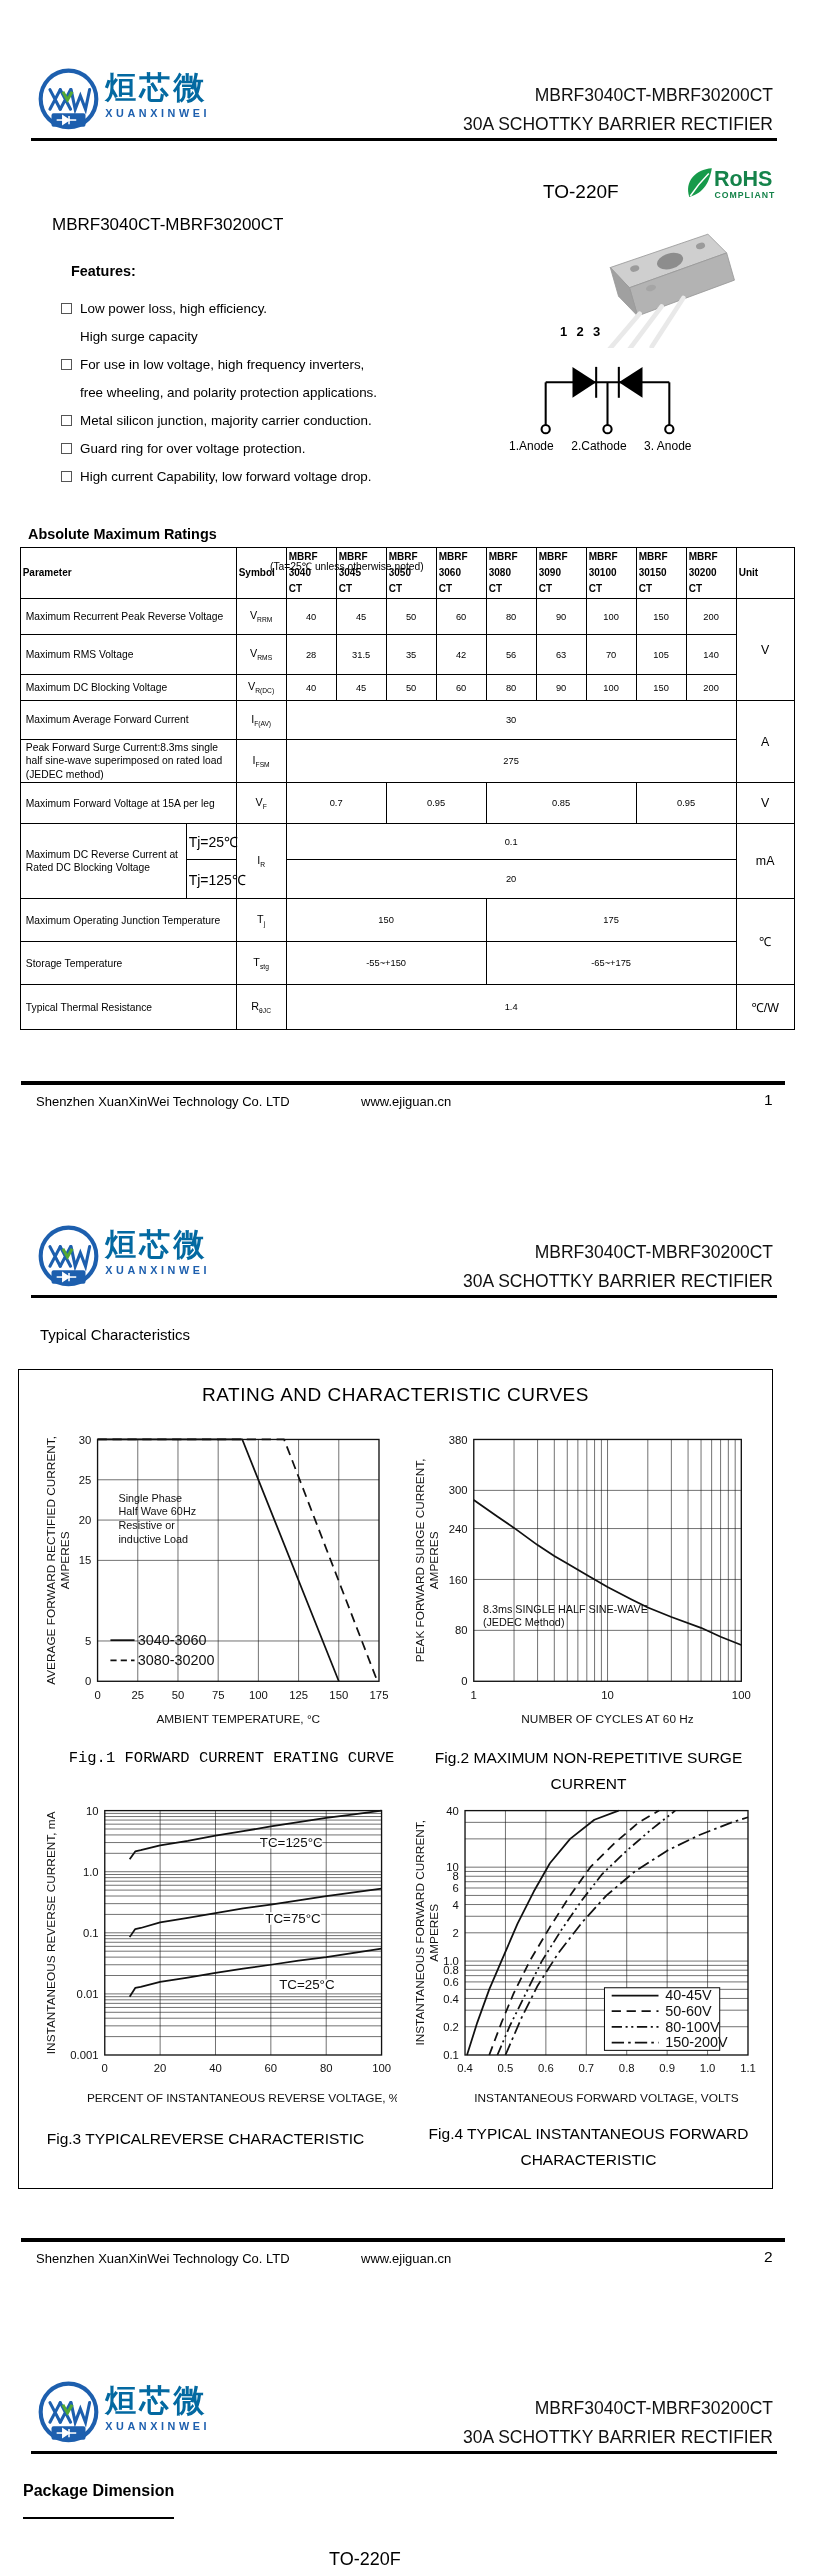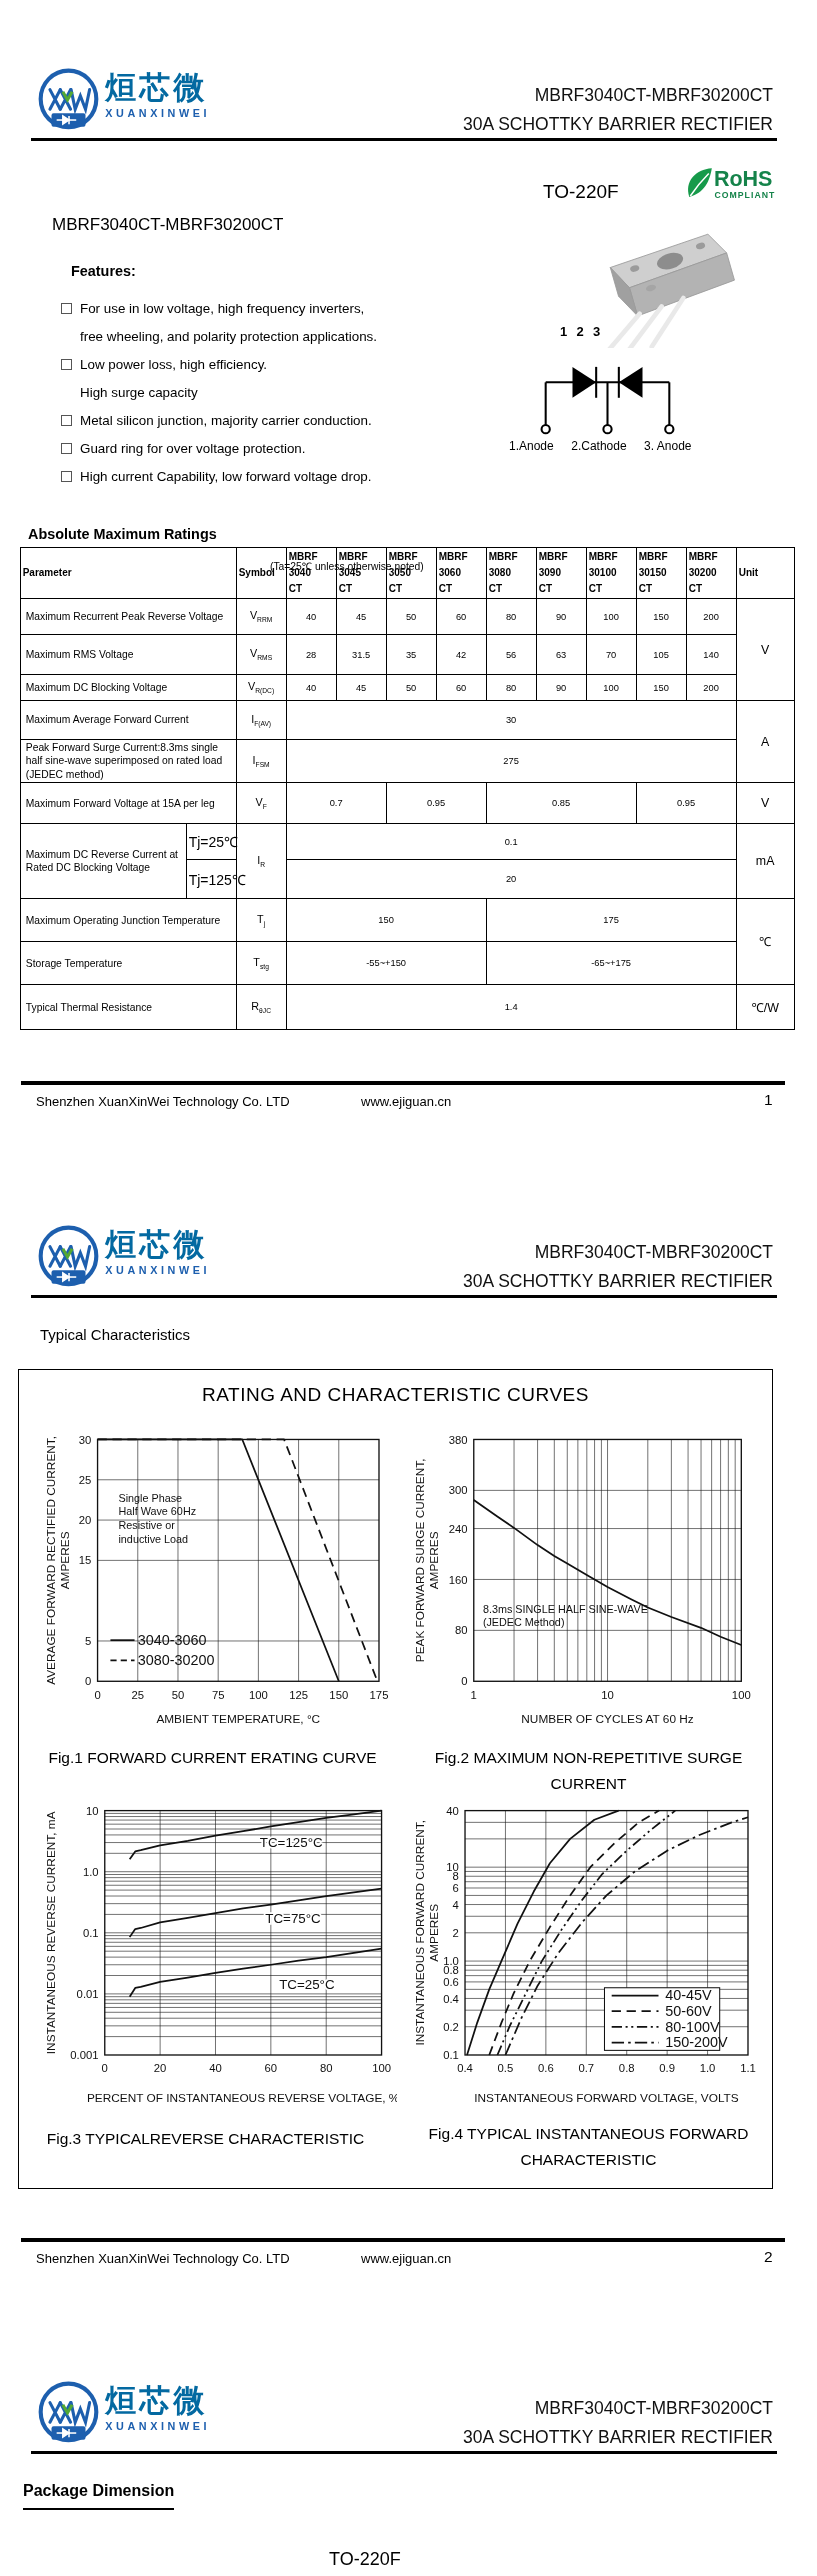--- a/index.html
+++ b/index.html
@@ -50,31 +50,31 @@
   .amr-table td.unit{font-size:12.4px;text-align:center;}
 
   
   .tc-title{position:absolute;left:40px;top:169px;font-size:15px;}
   .curves-box{position:absolute;left:18px;top:212px;width:753px;height:818px;border:1px solid #000;}
   .curves-title{position:absolute;left:0;top:14.4px;width:100%;text-align:center;font-size:19px;letter-spacing:0.5px;}
   .figmount{position:absolute;}
   #fig1{left:23px;top:58px;} #fig2{left:392px;top:58px;}
   #fig3{left:23px;top:429px;} #fig4{left:392px;top:429px;}
   .cap{position:absolute;width:355px;text-align:center;font-size:15.5px;line-height:26px;}
-  #cap-fig1{left:16px;top:375px;} #cap-fig2{left:392px;top:375px;}
+  #cap-fig1{left:35px;top:375px;font-family:Liberation Mono, monospace;} #cap-fig2{left:392px;top:375px;}
   #cap-fig3{left:9px;top:756px;} #cap-fig4{left:392px;top:751px;}
   .ctick{font-size:22px;fill:#111;}
   .caxl{font-size:23px;fill:#111;}
   .cann{font-size:21px;fill:#111;}
   .clab{font-size:26px;fill:#111;paint-order:stroke;stroke:#fff;stroke-width:7px;}
   .cleg{font-size:28px;fill:#111;}
 
   
   .pkgdim-title{position:absolute;left:23px;top:169px;font-size:16px;font-weight:bold;
-                border-bottom:2.1px solid #000;padding-bottom:8px;}
+                border-bottom:2.1px solid #000;padding-bottom:17px;}
   .to220f3{position:absolute;left:329px;top:236px;font-size:18px;}
 </style>
 </head>
 <body>
 
 <div class="doc">
 
   <section class="page" id="p1">
     <div class="hd-logo">
       <svg width="63" height="68" viewBox="0 0 122 132">
@@ -115,29 +115,29 @@
       </svg>
     </div>
 
     <div class="part-range">MBRF3040CT-MBRF30200CT</div>
 
     <div class="features-title">Features:</div>
     <div class="features" id="features-list">
         <div class="feat">
           <span class="cb"></span>
           <div class="ftxt">
-            <div>For use in low voltage, high frequency inverters,</div>
-            <div>free wheeling, and polarity protection applications.</div>
+            <div>Low power loss, high efficiency.</div>
+            <div>High surge capacity</div>
           </div>
         </div>
         <div class="feat">
           <span class="cb"></span>
           <div class="ftxt">
-            <div>Low power loss, high efficiency.</div>
-            <div>High surge capacity</div>
+            <div>For use in low voltage, high frequency inverters,</div>
+            <div>free wheeling, and polarity protection applications.</div>
           </div>
         </div>
         <div class="feat">
           <span class="cb"></span>
           <div class="ftxt">
             <div>Metal silicon junction, majority carrier conduction.</div>
           </div>
         </div>
         <div class="feat">
           <span class="cb"></span>

